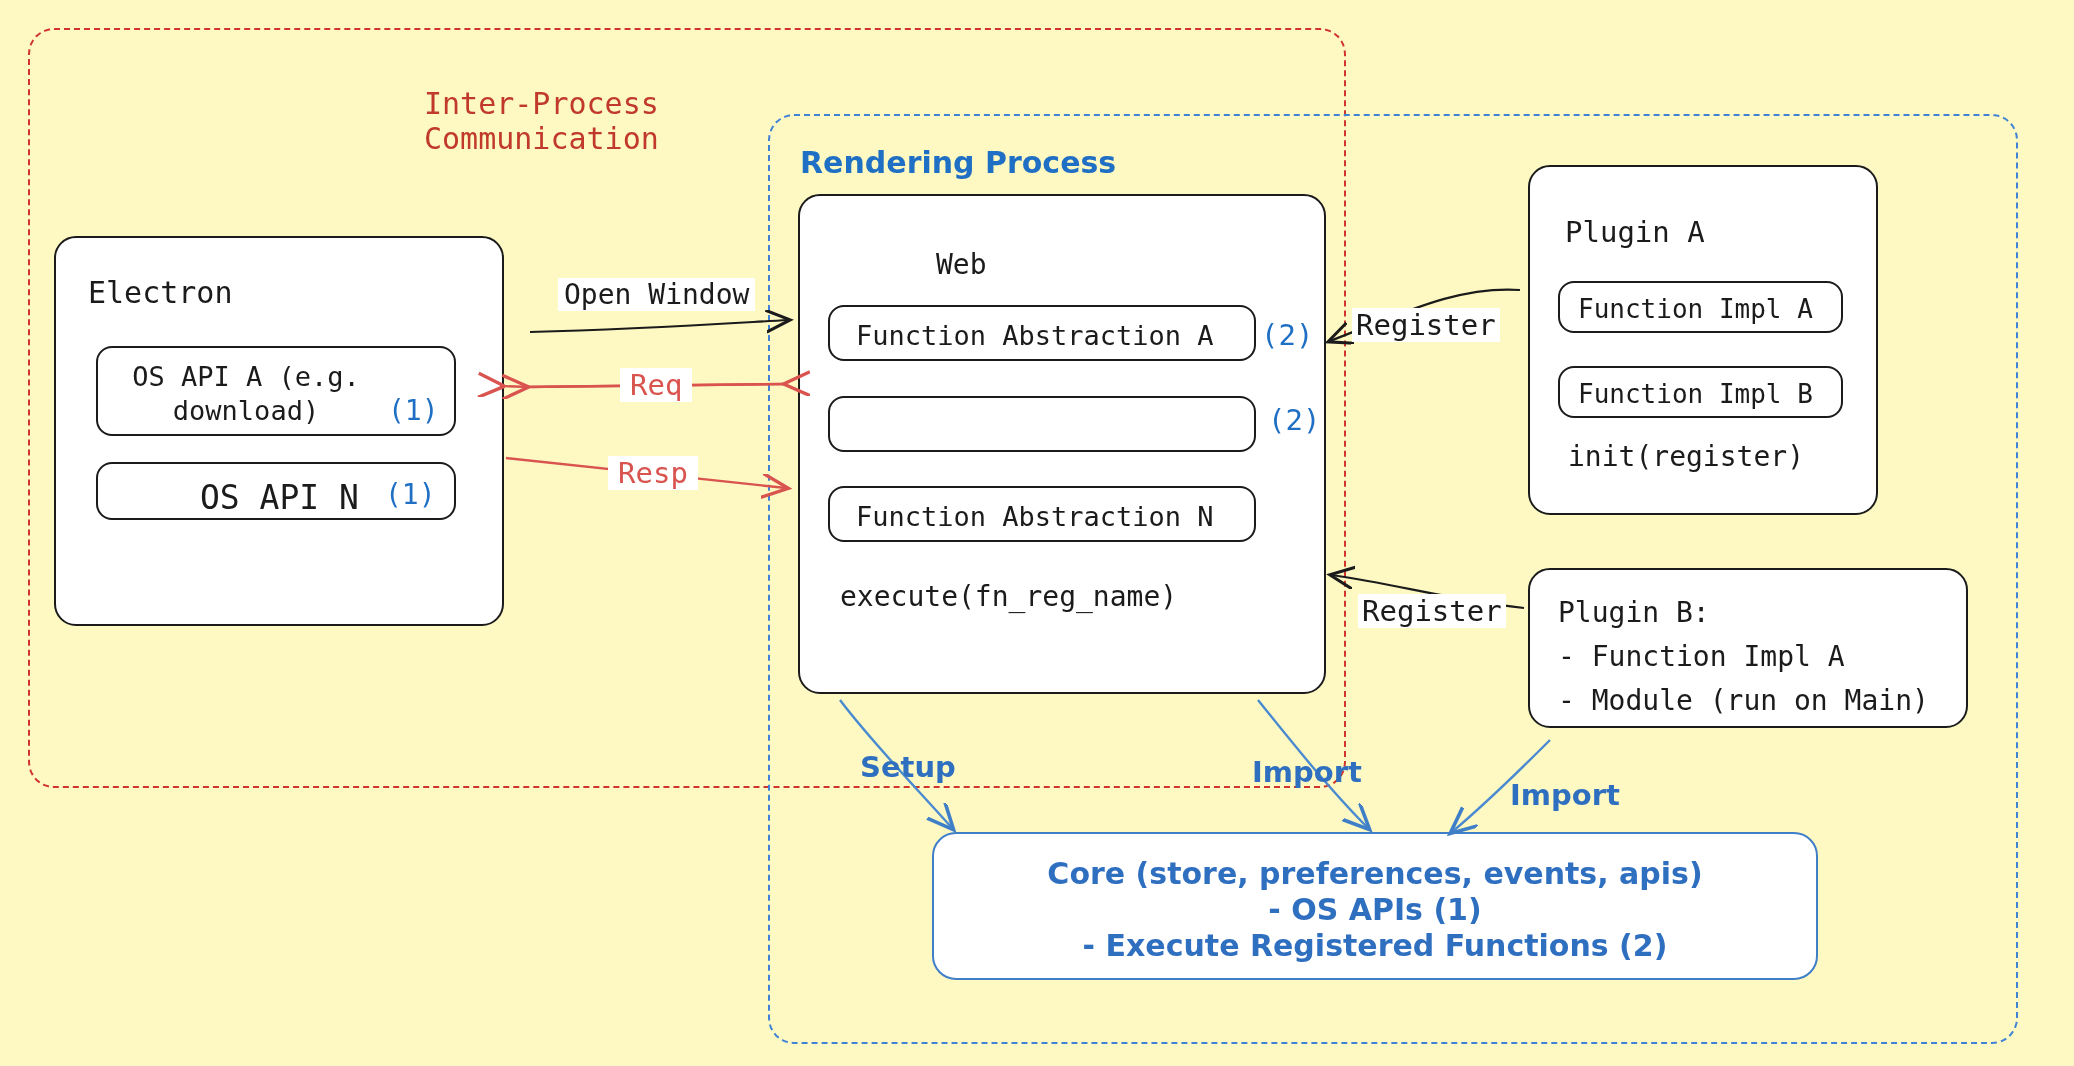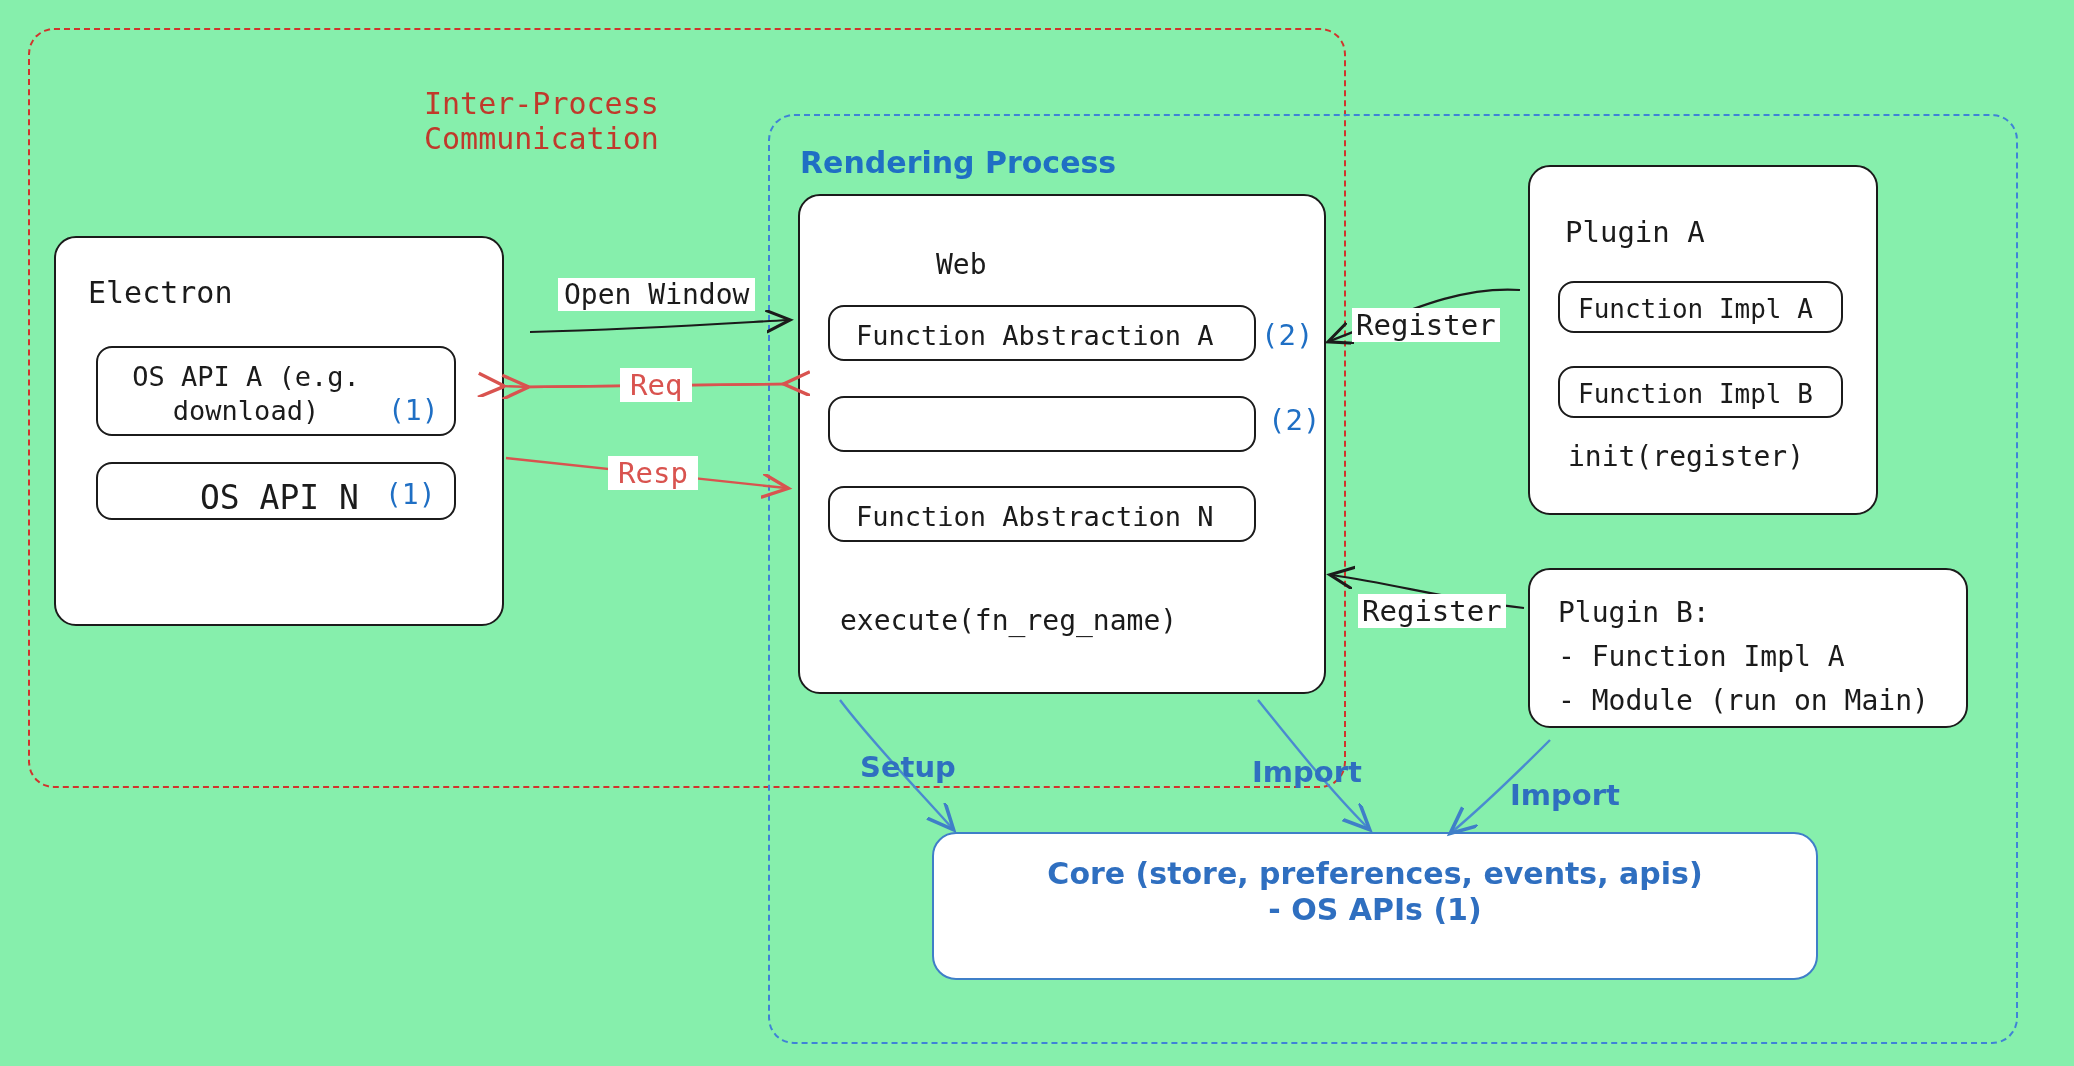--- a/index.html
+++ b/index.html
@@ -8,21 +8,21 @@
     padding: 0;
     background: #ffffff;
   }
   body {
     font-family: "DejaVu Sans Mono", "Liberation Mono", monospace;
   }
   #canvas {
     position: relative;
     width: 2074px;
     height: 1066px;
-    background: #86efac;
+    background: #fef9c3;
     overflow: hidden;
   }
   svg.layer {
     position: absolute;
     left: 0;
     top: 0;
     width: 2074px;
     height: 1066px;
     pointer-events: none;
   }
@@ -109,41 +109,42 @@
   <div class="node inner" style="left:828px; top:305px; width:428px; height:56px;"></div>
   <div class="lbl" style="left:856px; top:320px; font-size:27px;">Function Abstraction A</div>
   <div class="lbl blue" style="left:1261px; top:318px; font-size:29px;">(2)</div>
 
   <div class="node inner" style="left:828px; top:396px; width:428px; height:56px;"></div>
   <div class="lbl blue" style="left:1268px; top:403px; font-size:29px;">(2)</div>
 
   <div class="node inner" style="left:828px; top:486px; width:428px; height:56px;"></div>
   <div class="lbl" style="left:856px; top:501px; font-size:27px;">Function Abstraction N</div>
 
-  <div class="lbl" style="left:840px; top:580px; font-size:28px;margin-top:24px;">execute(fn_reg_name)</div>
+  <div class="lbl" style="left:840px; top:580px; font-size:28px;">execute(fn_reg_name)</div>
 
   <div class="node" style="left:1528px; top:165px; width:350px; height:350px;"></div>
   <div class="lbl" style="left:1565px; top:215px; font-size:29px;">Plugin A</div>
 
   <div class="node inner" style="left:1558px; top:281px; width:285px; height:52px;"></div>
   <div class="lbl" style="left:1578px; top:294px; font-size:26px;">Function Impl A</div>
 
   <div class="node inner" style="left:1558px; top:366px; width:285px; height:52px;"></div>
   <div class="lbl" style="left:1578px; top:379px; font-size:26px;">Function Impl B</div>
 
   <div class="lbl" style="left:1568px; top:440px; font-size:28px;">init(register)</div>
 
   <div class="node" style="left:1528px; top:568px; width:440px; height:160px;"></div>
   <div class="lbl" style="left:1558px; top:596px; font-size:28px;">Plugin B:</div>
   <div class="lbl" style="left:1558px; top:684px; font-size:28px;">- Module (run on Main)</div>
   <div class="lbl" style="left:1558px; top:640px; font-size:28px;">- Function Impl A</div>
 
   <div class="core-box" style="left:932px; top:832px; width:886px; height:148px;"></div>
   <div class="lbl blue-bold center" style="left:932px; top:856px; width:886px; font-size:30px;">Core (store, preferences, events, apis)</div>
   <div class="lbl blue-bold center" style="left:932px; top:892px; width:886px; font-size:30px;">- OS APIs (1)</div>
+  <div class="lbl blue-bold center" style="left:932px; top:928px; width:886px; font-size:30px;">- Execute Registered Functions (2)</div>
 
   <svg class="layer" viewBox="0 0 2074 1066">
     <defs>
       <marker id="ah-dark" markerWidth="13" markerHeight="13" refX="10" refY="5" orient="auto" markerUnits="strokeWidth">
         <path d="M0,0 L11,5 L0,10" fill="none" stroke="#1b1b1b" stroke-width="1.4"></path>
       </marker>
       <marker id="ah-dark-rev" markerWidth="13" markerHeight="13" refX="2" refY="5" orient="auto" markerUnits="strokeWidth">
         <path d="M11,0 L0,5 L11,10" fill="none" stroke="#1b1b1b" stroke-width="1.4"></path>
       </marker>
       <marker id="ah-red" markerWidth="13" markerHeight="13" refX="10" refY="5" orient="auto" markerUnits="strokeWidth">

